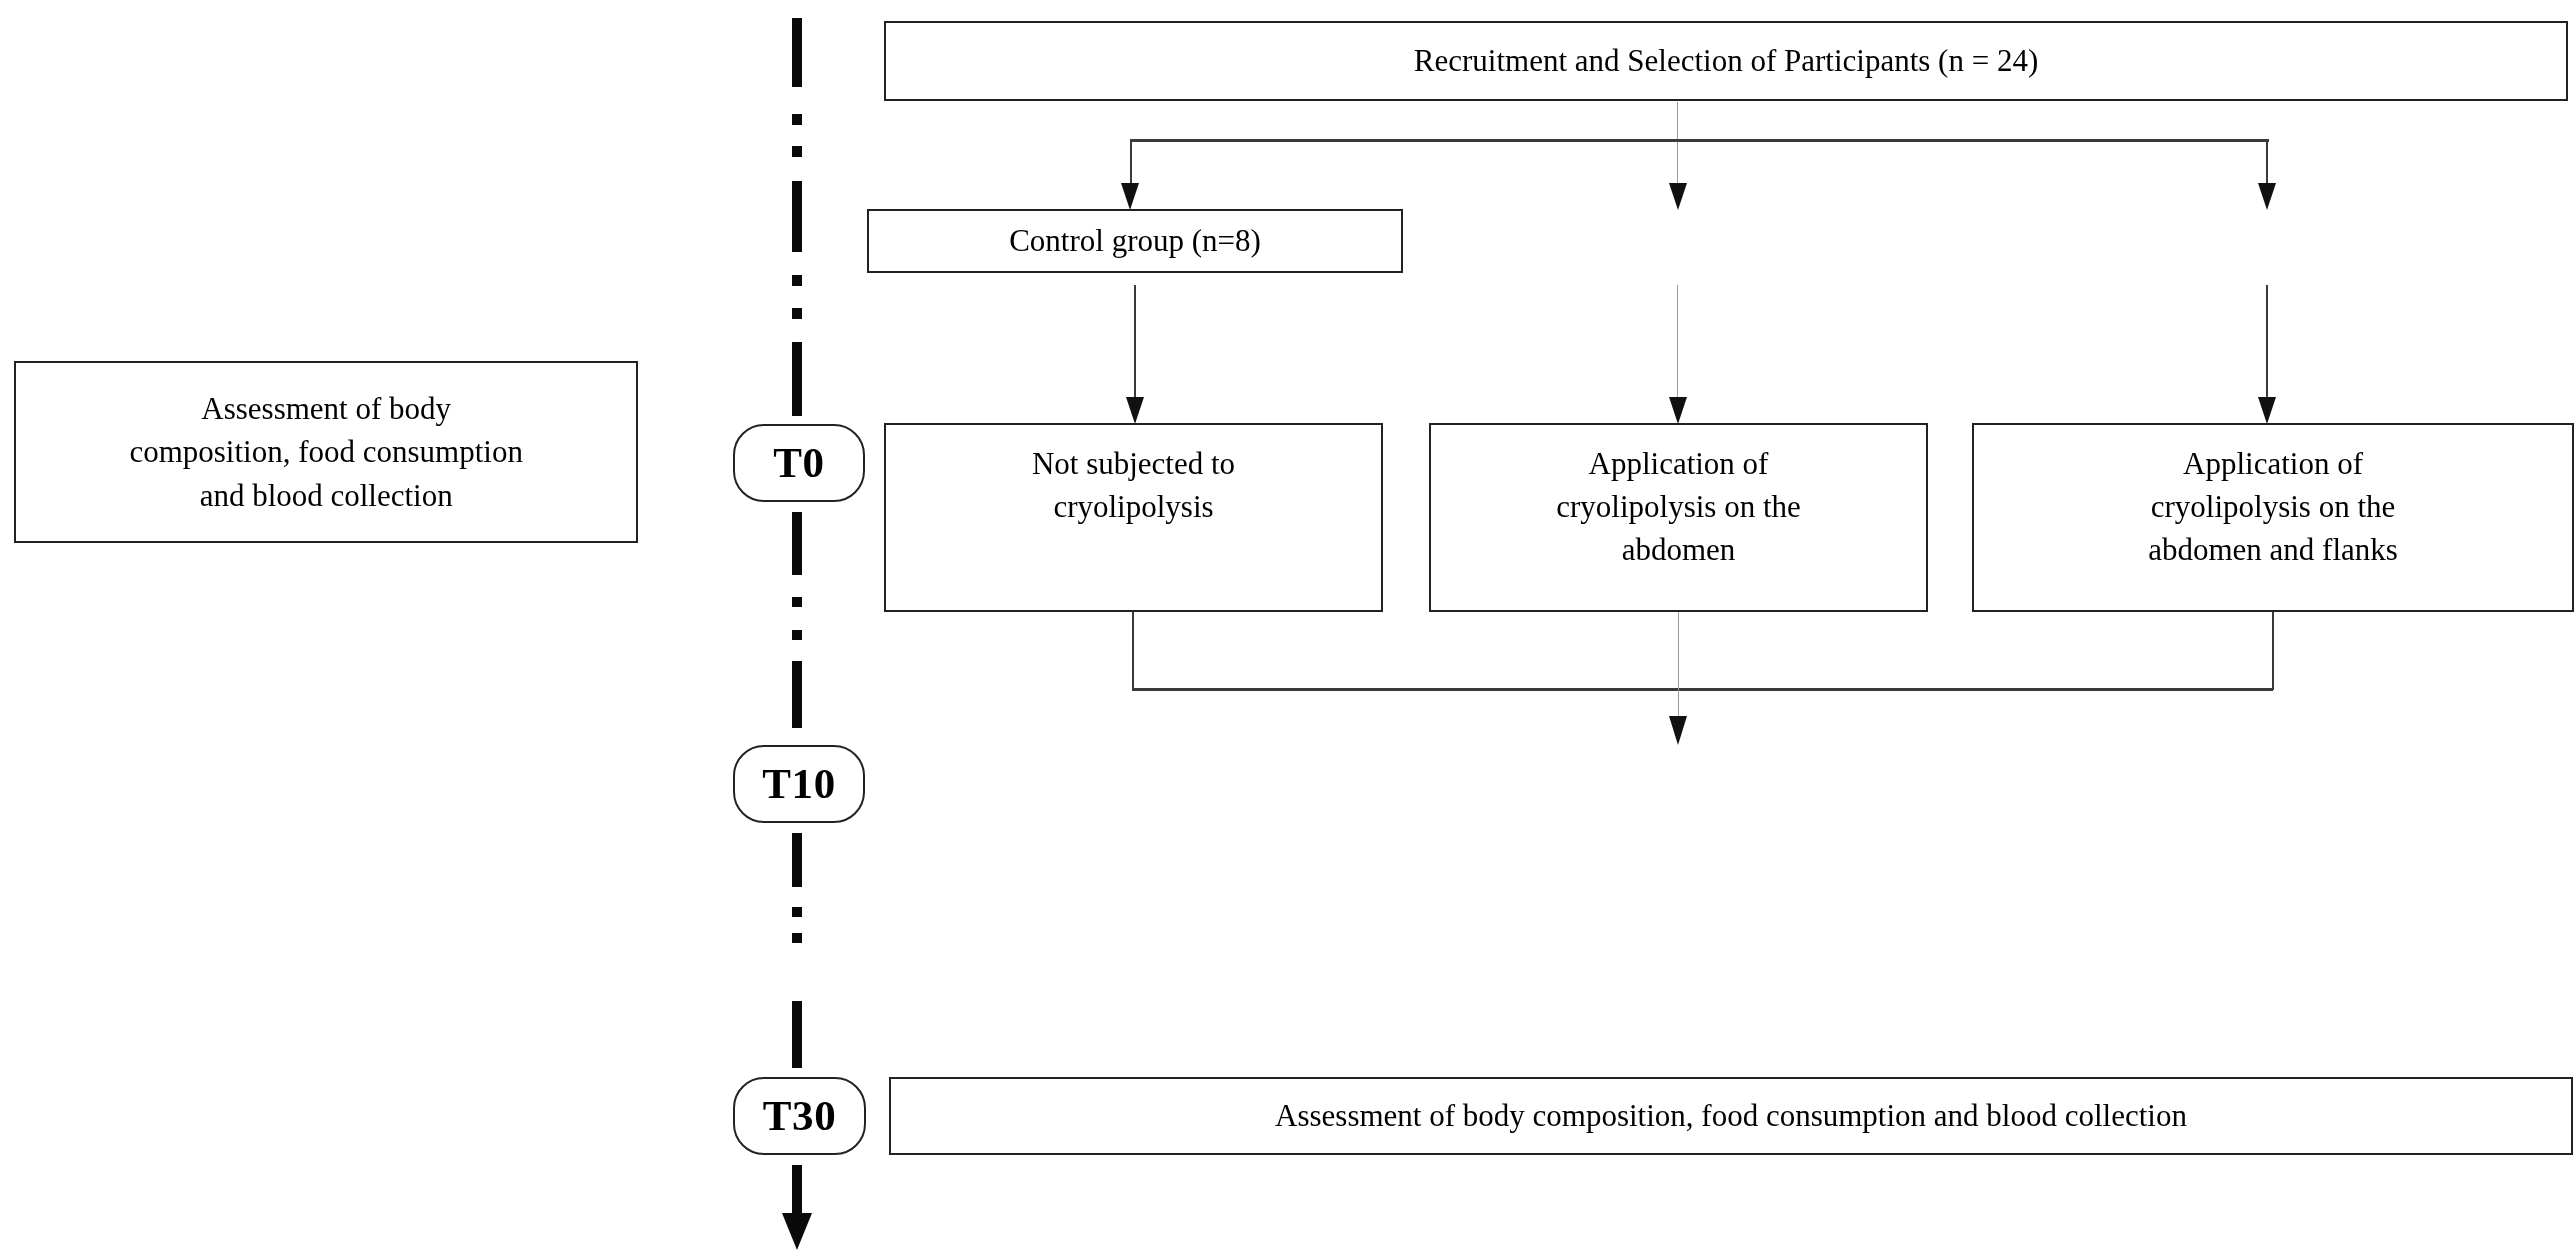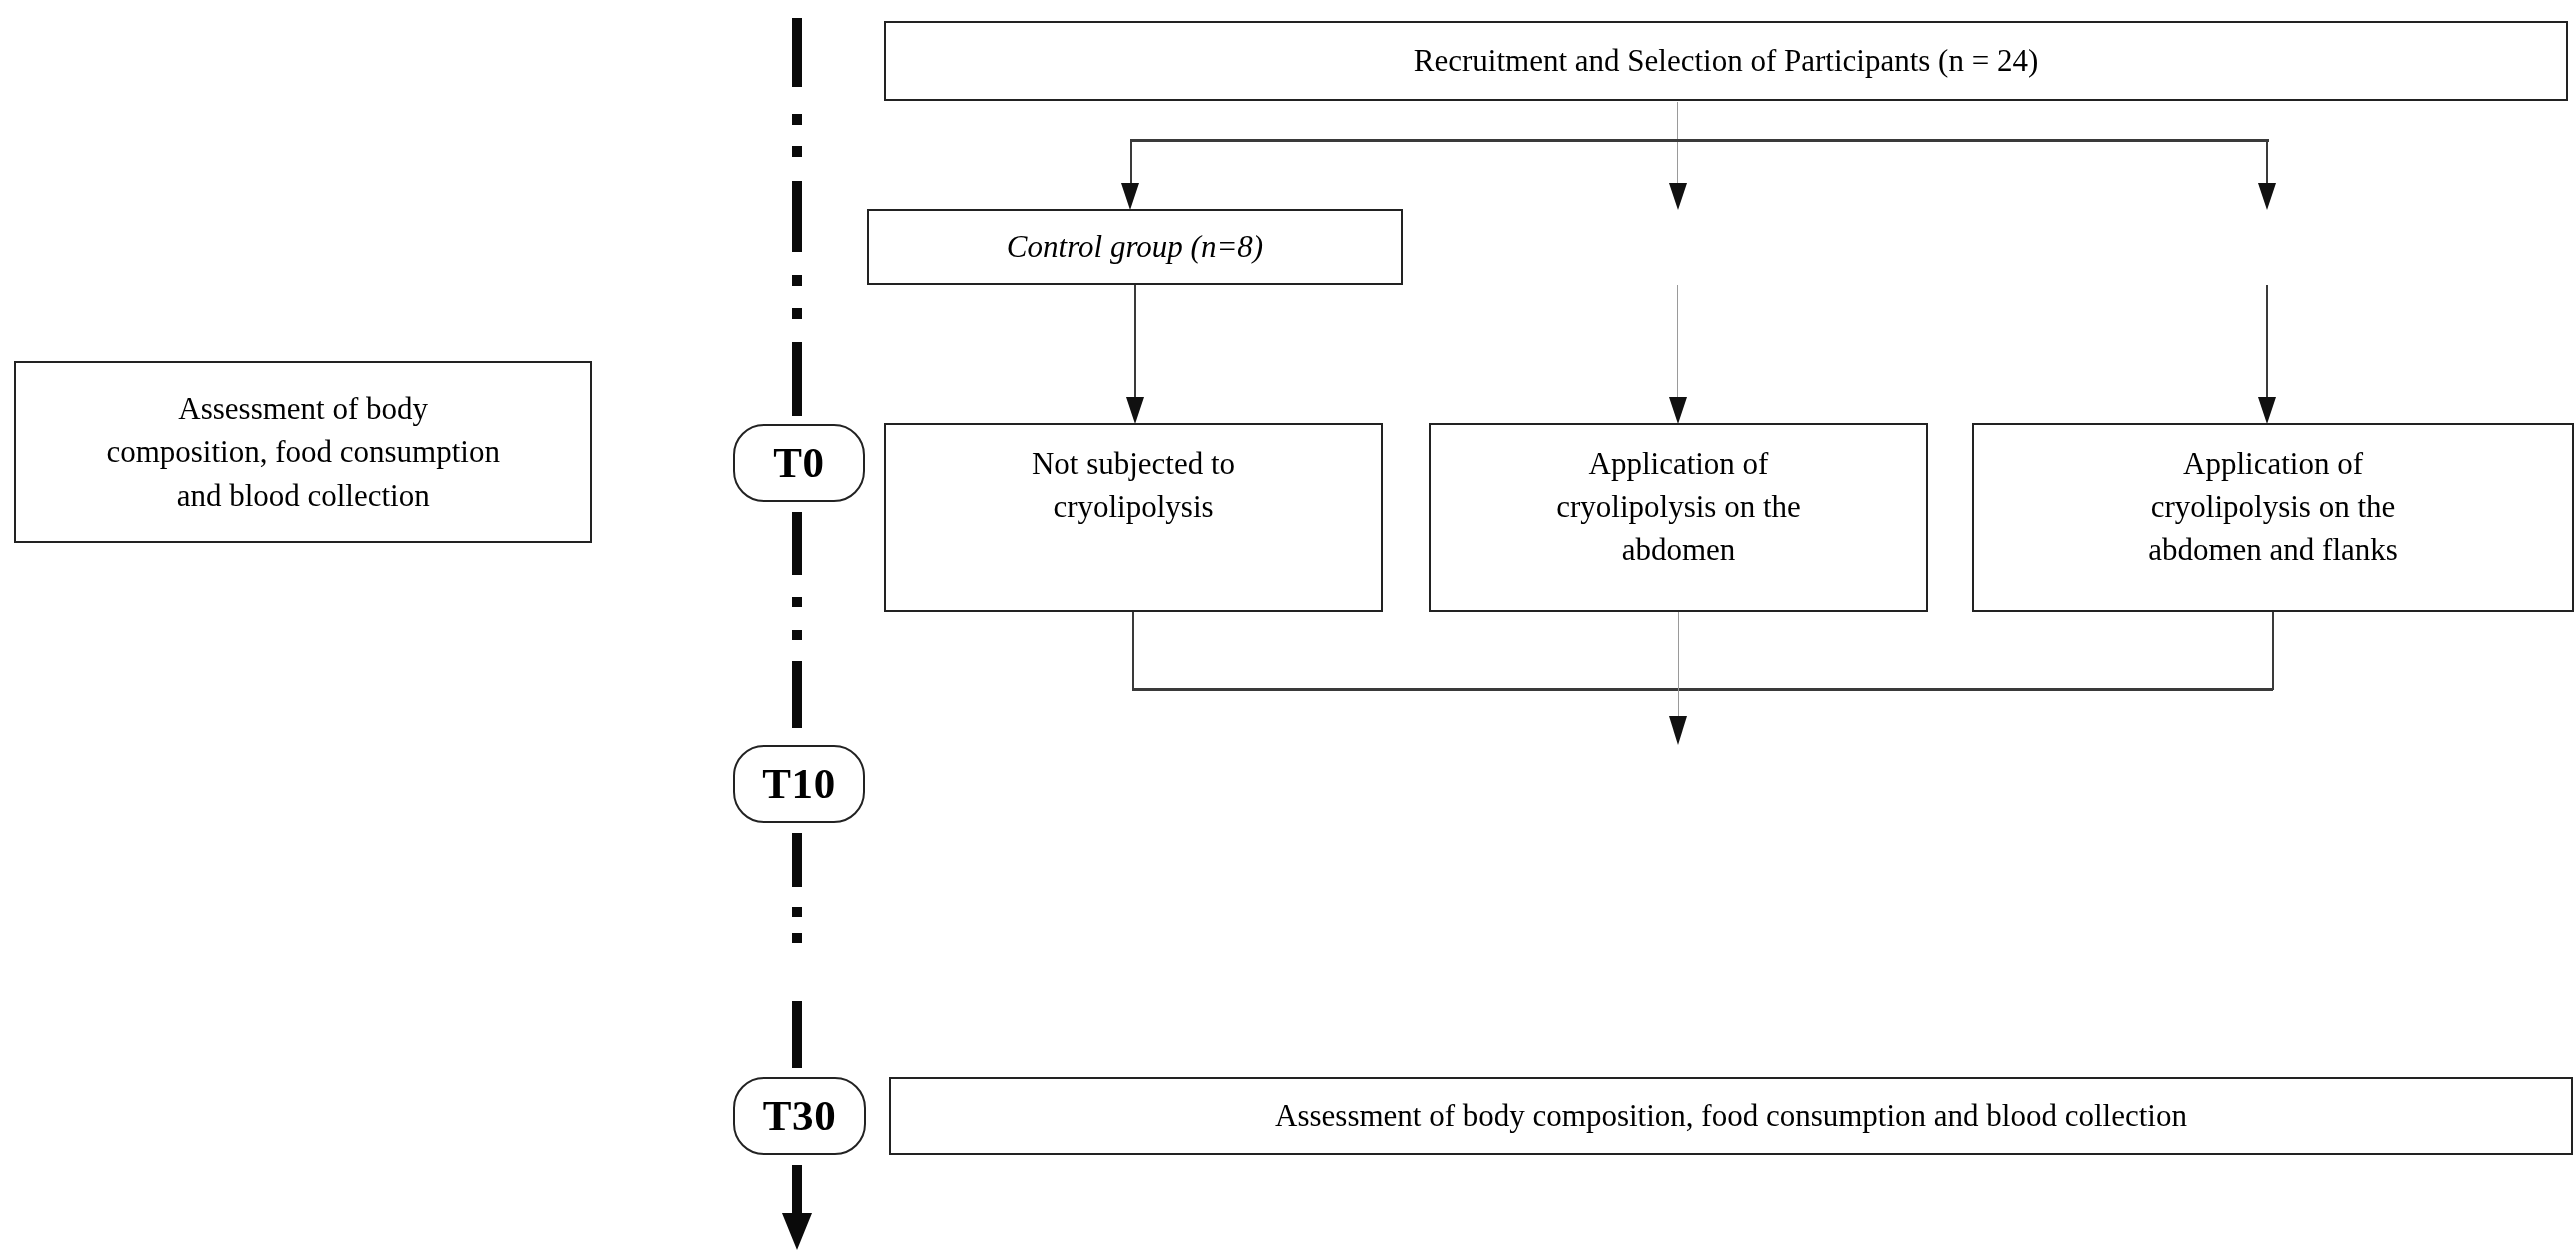--- a/index.html
+++ b/index.html
@@ -91,32 +91,32 @@
   </div>
 
   <div class="line thin" style="left:1677px;top:102px;width:1.3px;height:83px;"></div>
   <div class="line dark" style="left:1130px;top:139px;width:1139px;height:2.6px;"></div>
   <div class="line dark" style="left:1130px;top:142px;width:1.9px;height:43px;"></div>
   <div class="line dark" style="left:2266px;top:142px;width:1.9px;height:43px;"></div>
   <div class="ah" style="left:1121px;top:183px;"></div>
   <div class="ah" style="left:1669px;top:183px;"></div>
   <div class="ah" style="left:2258px;top:183px;"></div>
 
-  <div class="box" style="left:867px;top:209px;width:536px;height:76px;font-style:italic;">
+  <div class="box" style="left:867px;top:209px;width:536px;height:64px;">
     <span>Control group (n=8)</span>
   </div>
 
   <div class="line dark" style="left:1134px;top:285px;width:1.9px;height:113px;"></div>
   <div class="line thin" style="left:1677px;top:285px;width:1.3px;height:113px;"></div>
   <div class="line dark" style="left:2266px;top:285px;width:1.9px;height:113px;"></div>
   <div class="ah" style="left:1126px;top:397px;"></div>
   <div class="ah" style="left:1669px;top:397px;"></div>
   <div class="ah" style="left:2258px;top:397px;"></div>
 
-  <div class="box" style="left:14.2px;top:361px;width:578px;height:182px;line-height:1.4;">
+  <div class="box" style="left:14.2px;top:361px;width:624px;height:182px;line-height:1.4;">
     <span class="prewrap">Assessment of body
 composition, food consumption
 and blood collection</span>
   </div>
 
   <div class="box tlabel" style="left:733px;top:424px;width:132px;height:78px;">
     <span>T0</span>
   </div>
   <div class="box top-align" style="left:884px;top:423px;width:499px;height:189px;">
     <span class="prewrap">Not subjected to

